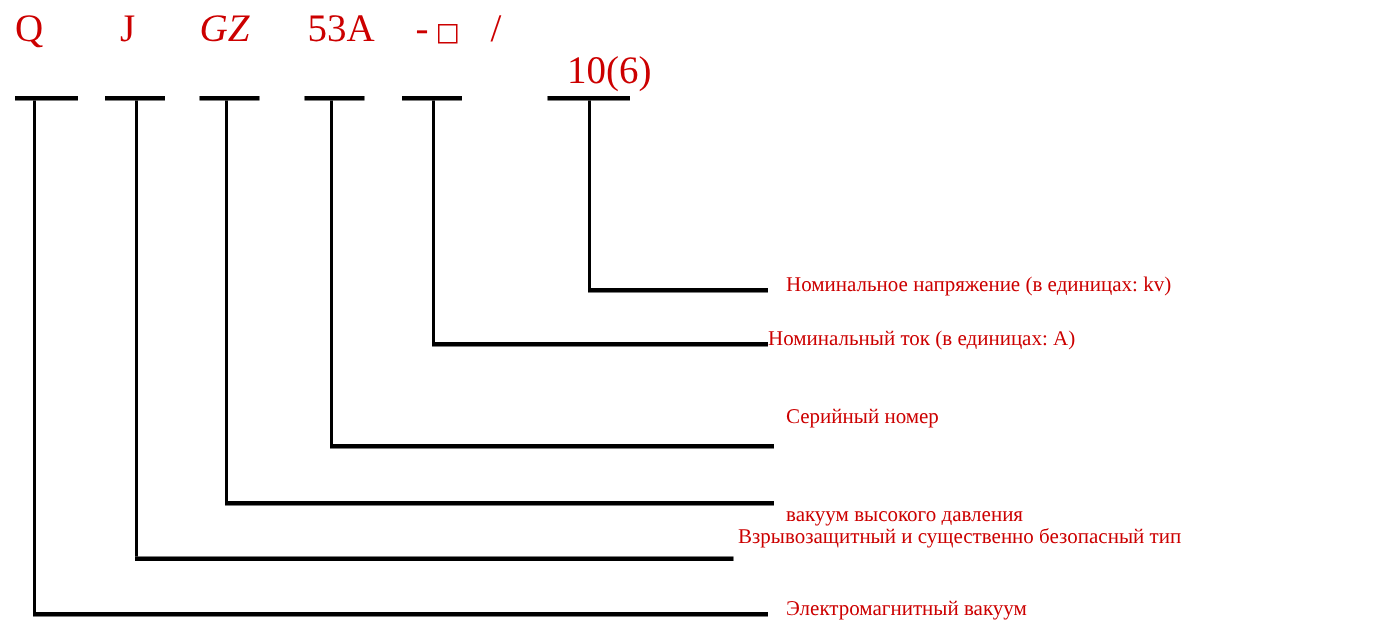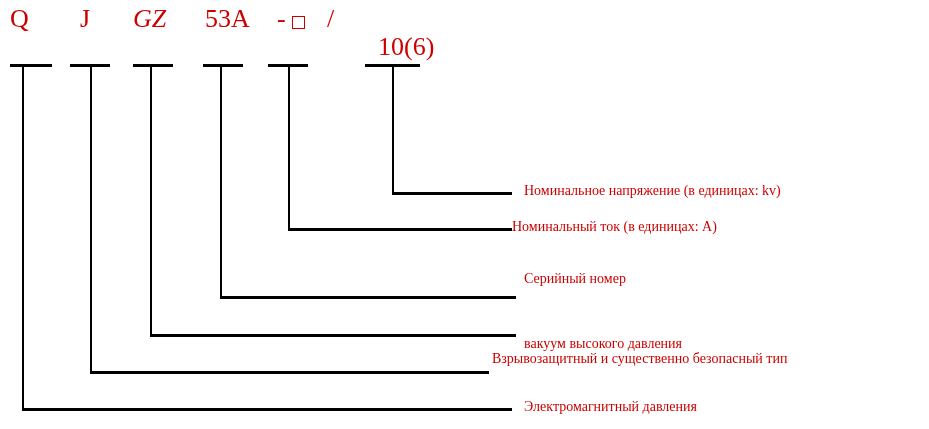--- a/index.html
+++ b/index.html
@@ -103,21 +103,21 @@
       <div class="hline" style="left: 220px; top: 296px; width: 296px;"></div>
       <div class="hbar" style="left: 268px; top: 64px; width: 40px;"></div>
       <div class="vline" style="left: 288px; top: 67px; height: 161px;"></div>
       <div class="hline" style="left: 288px; top: 228px; width: 224px;"></div>
       <div class="hbar" style="left: 365px; top: 64px; width: 55px;"></div>
       <div class="vline" style="left: 392px; top: 67px; height: 125px;"></div>
       <div class="hline" style="left: 392px; top: 192px; width: 120px;"></div>
     </div>
 
   <div id="label-layer">
-      <div class="leg-label" style="left: 524px; top: 396px;">Электромагнитный давления</div>
+      <div class="leg-label" style="left: 524px; top: 396px;">Электромагнитный вакуум</div>
       <div class="leg-label" style="left: 492px; top: 348px;">Взрывозащитный и существенно безопасный тип</div>
       <div class="leg-label" style="left: 524px; top: 322px; margin-top: 11px;">вакуум высокого давления</div>
       <div class="leg-label" style="left: 524px; top: 268px;">Серийный номер</div>
       <div class="leg-label" style="left: 512px; top: 216px;">Номинальный ток (в единицах: A)</div>
       <div class="leg-label" style="left: 524px; top: 180px;">Номинальное напряжение (в единицах: kv)</div>
     </div>
 
 </div>
 
 </body></html>

